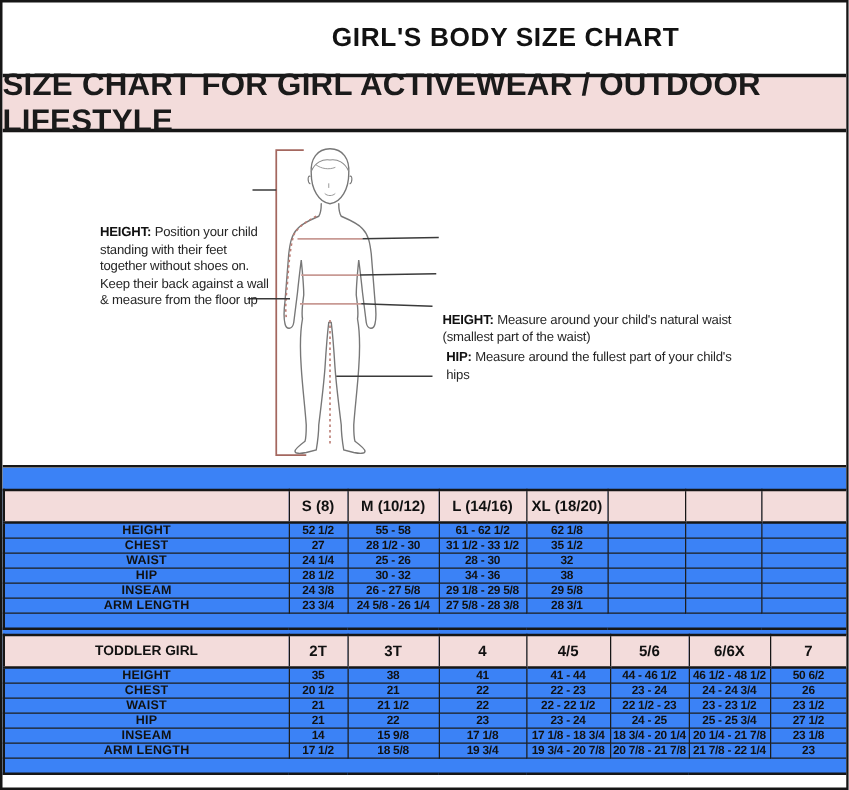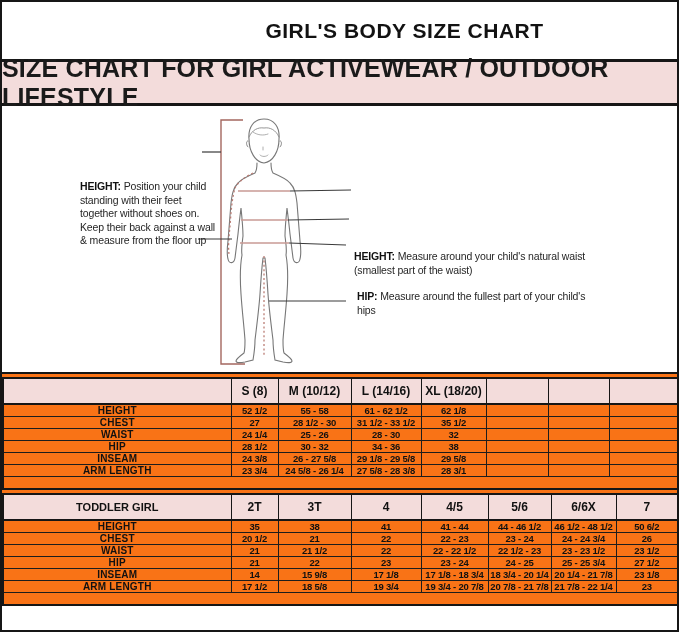--- a/index.html
+++ b/index.html
@@ -15,24 +15,24 @@
   .pink-bar h2{margin:0;font-size:25px;font-weight:bold;letter-spacing:.2px;color:#1a1a1a;}
   
   .diagram{position:relative;height:266px;border-bottom:2px solid #161616;background:#fff;}
   .diagram svg{position:absolute;left:0;top:0;}
   .note{position:absolute;font-size:10.5px;line-height:13.5px;letter-spacing:-0.15px;color:#262626;margin-top:40px;}
   .note b{color:#111;}
   .n-height{left:78px;top:34px;width:136px;}
   .n-armlength{left:78px;top:123px;width:132px;}
   .n-chest{left:352px;top:70px;width:240px;}
   .n-waist{left:352px;top:104px;width:250px;}
-  .n-hip{left:355px;top:144px;width:235px;}
+  .n-hip{left:355px;top:134px;width:235px;}
   .n-inseam{left:350px;top:187px;width:245px;}
   
-  .tables{padding-top:3px;background:#f97316;}
+  .tables{padding-top:17px;background:#3b82f6;}
   table{border-collapse:collapse;width:675px;table-layout:fixed;margin:0 0 3px 0;border:2px solid #161616;}
   th{background:var(--pink);height:24px;font-size:12px;font-weight:bold;border:1.5px solid #161616;border-bottom:2.5px solid #161616;text-align:center;padding:0;}
   th.lbl{font-size:11px;}
   td{height:11px;font-size:9.5px;font-weight:bold;letter-spacing:-0.2px;border:1.5px solid #1d1d1d;text-align:center;padding:0 1px;white-space:nowrap;overflow:hidden;}
   td.lbl{font-size:10px;letter-spacing:.2px;}
   tr.spacer td{border:0;height:11px;}
 </style>
 </head>
 <body>
 

